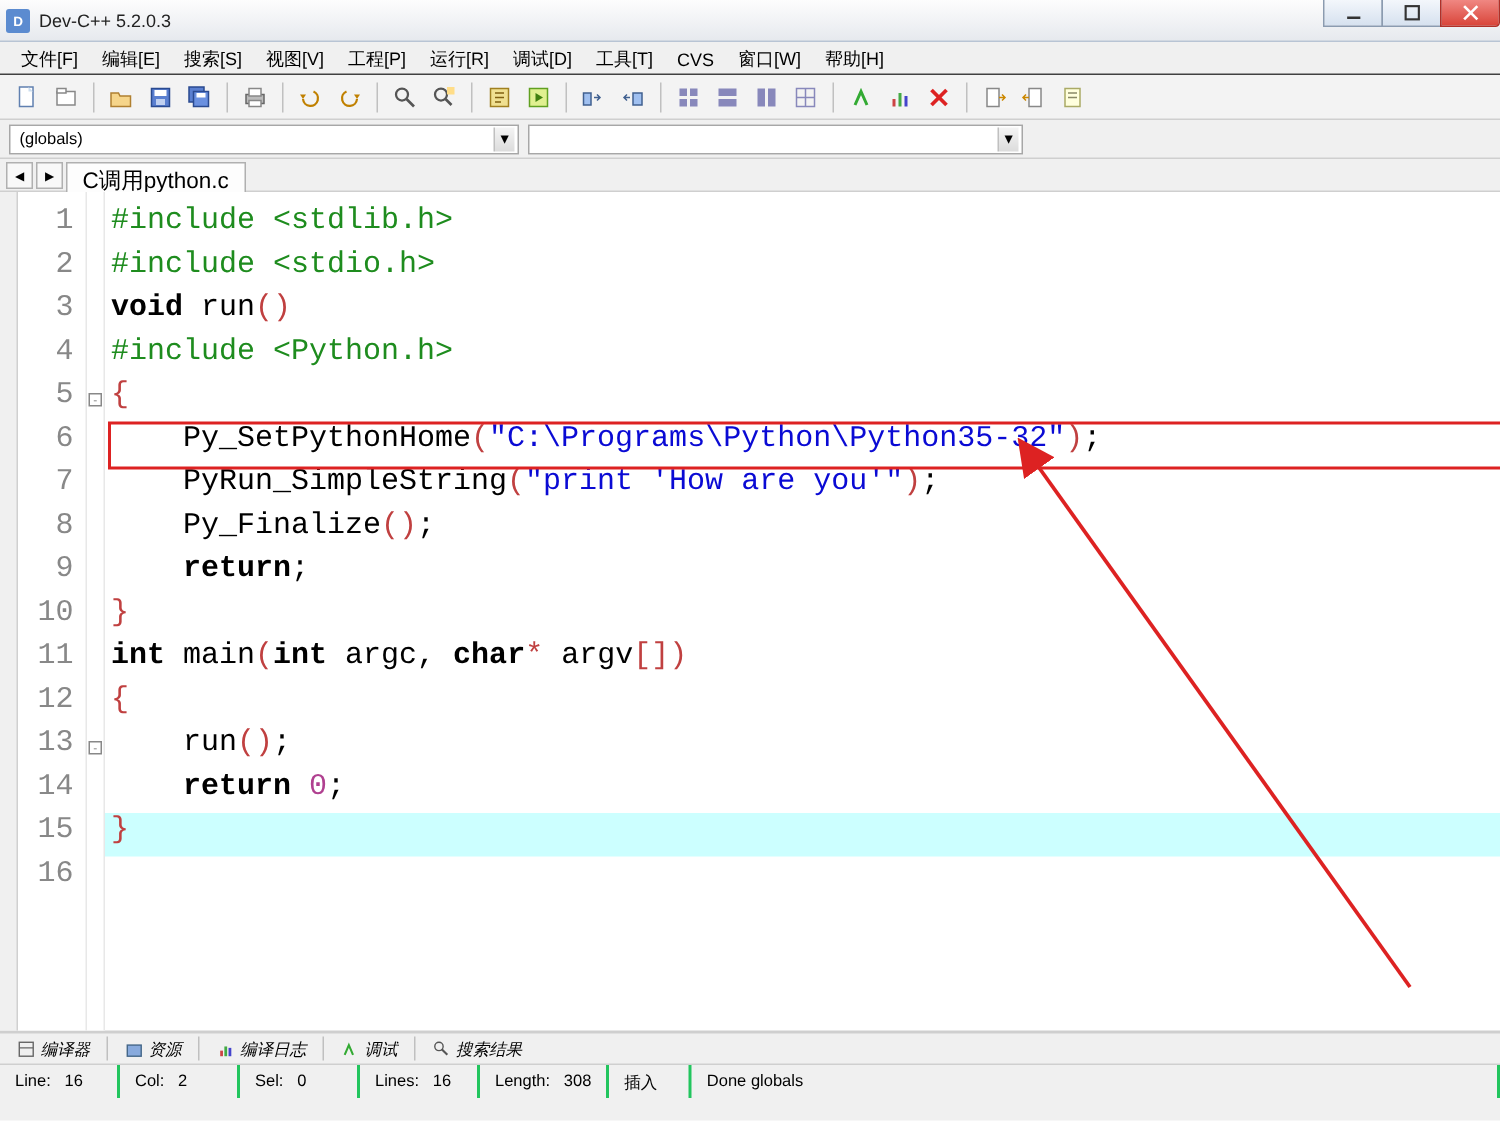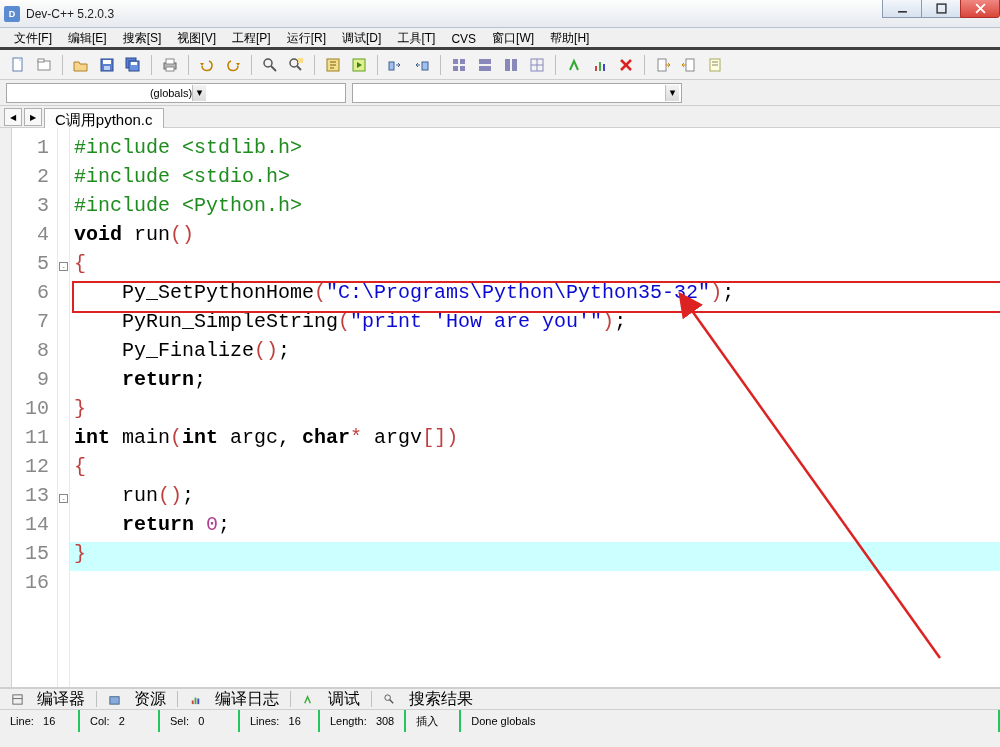--- a/index.html
+++ b/index.html
@@ -6,32 +6,32 @@
 body { font-family: "Segoe UI", Tahoma, sans-serif; font-size: 12px; background: #f0f0f0; width: 1000px; height: 747px; overflow: hidden; position: relative; }
 
 .titlebar { height: 28px; background: linear-gradient(#fdfdfd, #e6e9ee); border-bottom: 1px solid #b8c4d4; display: flex; align-items: center; padding: 0 4px; position: relative; }
 .titlebar .icon { width: 16px; height: 16px; margin-right: 6px; background: #5b8bd0; border-radius: 2px; display:flex; align-items:center; justify-content:center; color:#fff; font-size:9px; font-weight:bold;}
 .titlebar .title { font-size: 12px; color: #222; }
 .winbtns { position: absolute; right: 0; top: -2px; display: flex; }
 .winbtn { width: 40px; height: 20px; border: 1px solid #8b9bb0; background: linear-gradient(#f5f8fc,#d6e1ef); display:flex; align-items:center; justify-content:center; margin-left:-1px; border-top-left-radius:0; border-top-right-radius:0;}
 .winbtn.close { background: linear-gradient(#f18b86,#d9453a); border-color:#b03028; color:#fff; border-bottom-right-radius:3px;}
 .winbtn svg { width:11px; height:11px; }
 
-.menubar { height: 22px; background: #f0f0f0; display: flex; align-items: center; padding: 2px 6px 0; gap: 0; border-bottom: 3px solid #404040; }
+.menubar { height: 22px; background: #f0f0f0; display: flex; align-items: center; padding: 2px 6px 0; gap: 0; border-bottom: 1px solid #404040; }
 .menubar span { padding: 2px 8px; font-size: 12px; cursor: default; }
 
 .toolbar { height: 30px; background: #f3f3f3; border-bottom: 1px solid #cfcfcf; display:flex; align-items:center; padding: 0 6px; gap: 2px; }
 .toolbtn { width: 24px; height: 24px; display:flex; align-items:center; justify-content:center; border:1px solid transparent; border-radius:2px;}
 .toolbtn svg { width:16px; height:16px; }
 .toolsep { width:1px; height:20px; background:#c0c0c0; margin:0 4px; }
 
 .combobar { height: 26px; background:#f0f0f0; border-bottom:1px solid #cfcfcf; display:flex; align-items:center; padding:2px 6px; gap:6px;}
 .combo { height:20px; border:1px solid #a7a7a7; background:#fff; display:flex; align-items:center; justify-content:space-between; padding:0 2px 0 6px; font-size:11px;}
 .combo .arrow { width:14px; height:16px; background:linear-gradient(#f4f4f4,#dcdcdc); border-left:1px solid #c0c0c0; display:flex; align-items:center; justify-content:center;}
-.combo1 { width:340px;justify-content:center; }
+.combo1 { width:340px; }
 .combo2 { width:330px; }
 
 .tabstrip { height: 22px; background:#f0f0f0; border-bottom:1px solid #cfcfcf; display:flex; align-items:flex-end; padding-left:4px;}
 .tab-nav { width:18px; height:18px; border:1px solid #b0b0b0; background:#f8f8f8; display:flex; align-items:center; justify-content:center; font-size:8px; margin-right:2px; margin-bottom:1px;}
 .filetab { height:20px; border:1px solid #b0b0b0; border-bottom:none; background:#fdfdfd; padding:2px 10px; font-size:15px; position:relative; top:1px;}
 
 .editor-area { position:relative; height: 560px; background:#fff; border-bottom:1px solid #cfcfcf; display:flex;}
 .marker-col { width:12px; background:#f0f0f0; border-right:1px solid #d0d0d0;}
 .gutter { width:46px; background:#fff; border-right:1px solid #e8e8e8; padding-top:8px;}
 .gutter .ln { height:29px; font:20px "Courier New", monospace; color:#888; text-align:right; padding-right:8px;}
@@ -45,21 +45,21 @@
 .tok-fn { color:#000; }
 .tok-str { color:#0a0ad4; }
 .tok-punct { color:#c04040; }
 .tok-num { color:#b04090; }
 .line.hl { background:#ccffff; }
 .hl-box { position:absolute; border:2px solid #d22; pointer-events:none;}
 
 .arrow-annot { position:absolute; pointer-events:none; }
 
 .bottom-tabs { height:22px; background:#f0f0f0; border-top:1px solid #cfcfcf; border-bottom:1px solid #cfcfcf; display:flex; align-items:center; padding:0 4px; gap:4px;}
-.btab { display:flex; align-items:center; gap:13px; padding:1px 6px; font-size:16px; border:1px solid transparent;}
+.btab { display:flex; align-items:center; gap:3px; padding:1px 6px; font-size:11px; border:1px solid transparent;font-style:italic;}
 .btab svg { width:13px; height:13px; }
 .btab-sep { width:1px; height:16px; background:#c0c0c0;}
 
 .statusbar { height:22px; background:#f0f0f0; display:flex; align-items:center; font-size:11px;}
 .status-cell { padding:2px 10px; border-right:2px solid #22c55e; height:100%; display:flex; align-items:center; min-width:80px;}
 .status-cell.small { min-width:55px;}
 </style>
 </head>
 <body>
 
@@ -327,22 +327,22 @@
     <svg class="arrow-annot" style="left:0;top:0;width:100%;height:100%;">
       <defs>
           <marker id="ah" markerWidth="10" markerHeight="10" refX="2" refY="5" orient="auto">
             <path d="M0 0 L10 5 L0 10 z" fill="#d22"></path>
           </marker>
         </defs>
       <line x1="870" y1="530" x2="620" y2="180" stroke="#d22" stroke-width="2.5" marker-end="url(#ah)"></line>
     </svg>
   <div class="line"><span class="tok-pp">#include &lt;stdlib.h&gt;</span></div>
       <div class="line"><span class="tok-pp">#include &lt;stdio.h&gt;</span></div>
+      <div class="line"><span class="tok-kw">void</span><span class="tok-fn"> run</span><span class="tok-punct">()</span></div>
       <div class="line"><span class="tok-pp">#include &lt;Python.h&gt;</span></div>
-      <div class="line"><span class="tok-kw">void</span><span class="tok-fn"> run</span><span class="tok-punct">()</span></div>
       <div class="line"><span class="tok-punct">{</span></div>
       <div class="line"><span class="tok-fn">    Py_SetPythonHome</span><span class="tok-punct">(</span><span class="tok-str">"C:\Programs\Python\Python35-32"</span><span class="tok-punct">)</span><span class="tok-fn">;</span></div>
       <div class="line"><span class="tok-fn">    PyRun_SimpleString</span><span class="tok-punct">(</span><span class="tok-str">"print 'How are you'"</span><span class="tok-punct">)</span><span class="tok-fn">;</span></div>
       <div class="line"><span class="tok-fn">    Py_Finalize</span><span class="tok-punct">()</span><span class="tok-fn">;</span></div>
       <div class="line"><span class="tok-fn">    </span><span class="tok-kw">return</span><span class="tok-fn">;</span></div>
       <div class="line"><span class="tok-punct">}</span></div>
       <div class="line"><span class="tok-kw">int</span><span class="tok-fn"> main</span><span class="tok-punct">(</span><span class="tok-kw">int</span><span class="tok-fn"> argc, </span><span class="tok-kw">char</span><span class="tok-punct">*</span><span class="tok-fn"> argv</span><span class="tok-punct">[])</span></div>
       <div class="line"><span class="tok-punct">{</span></div>
       <div class="line"><span class="tok-fn">    run</span><span class="tok-punct">()</span><span class="tok-fn">;</span></div>
       <div class="line"><span class="tok-fn">    </span><span class="tok-kw">return</span><span class="tok-fn"> </span><span class="tok-num">0</span><span class="tok-fn">;</span></div>

